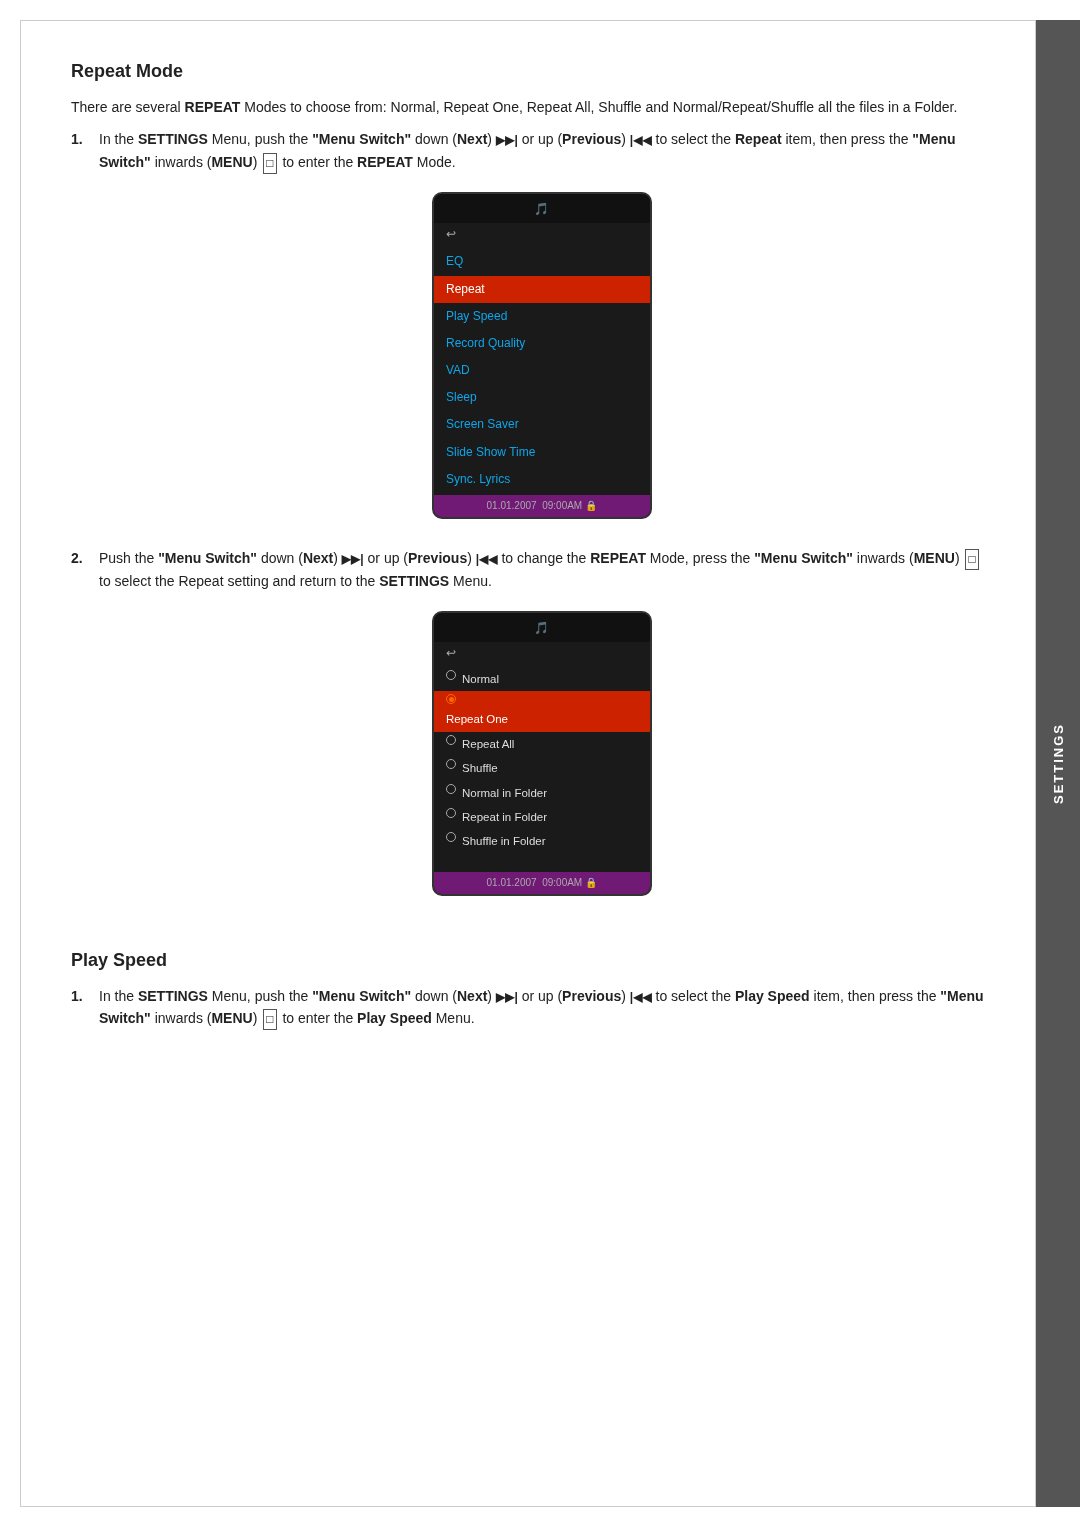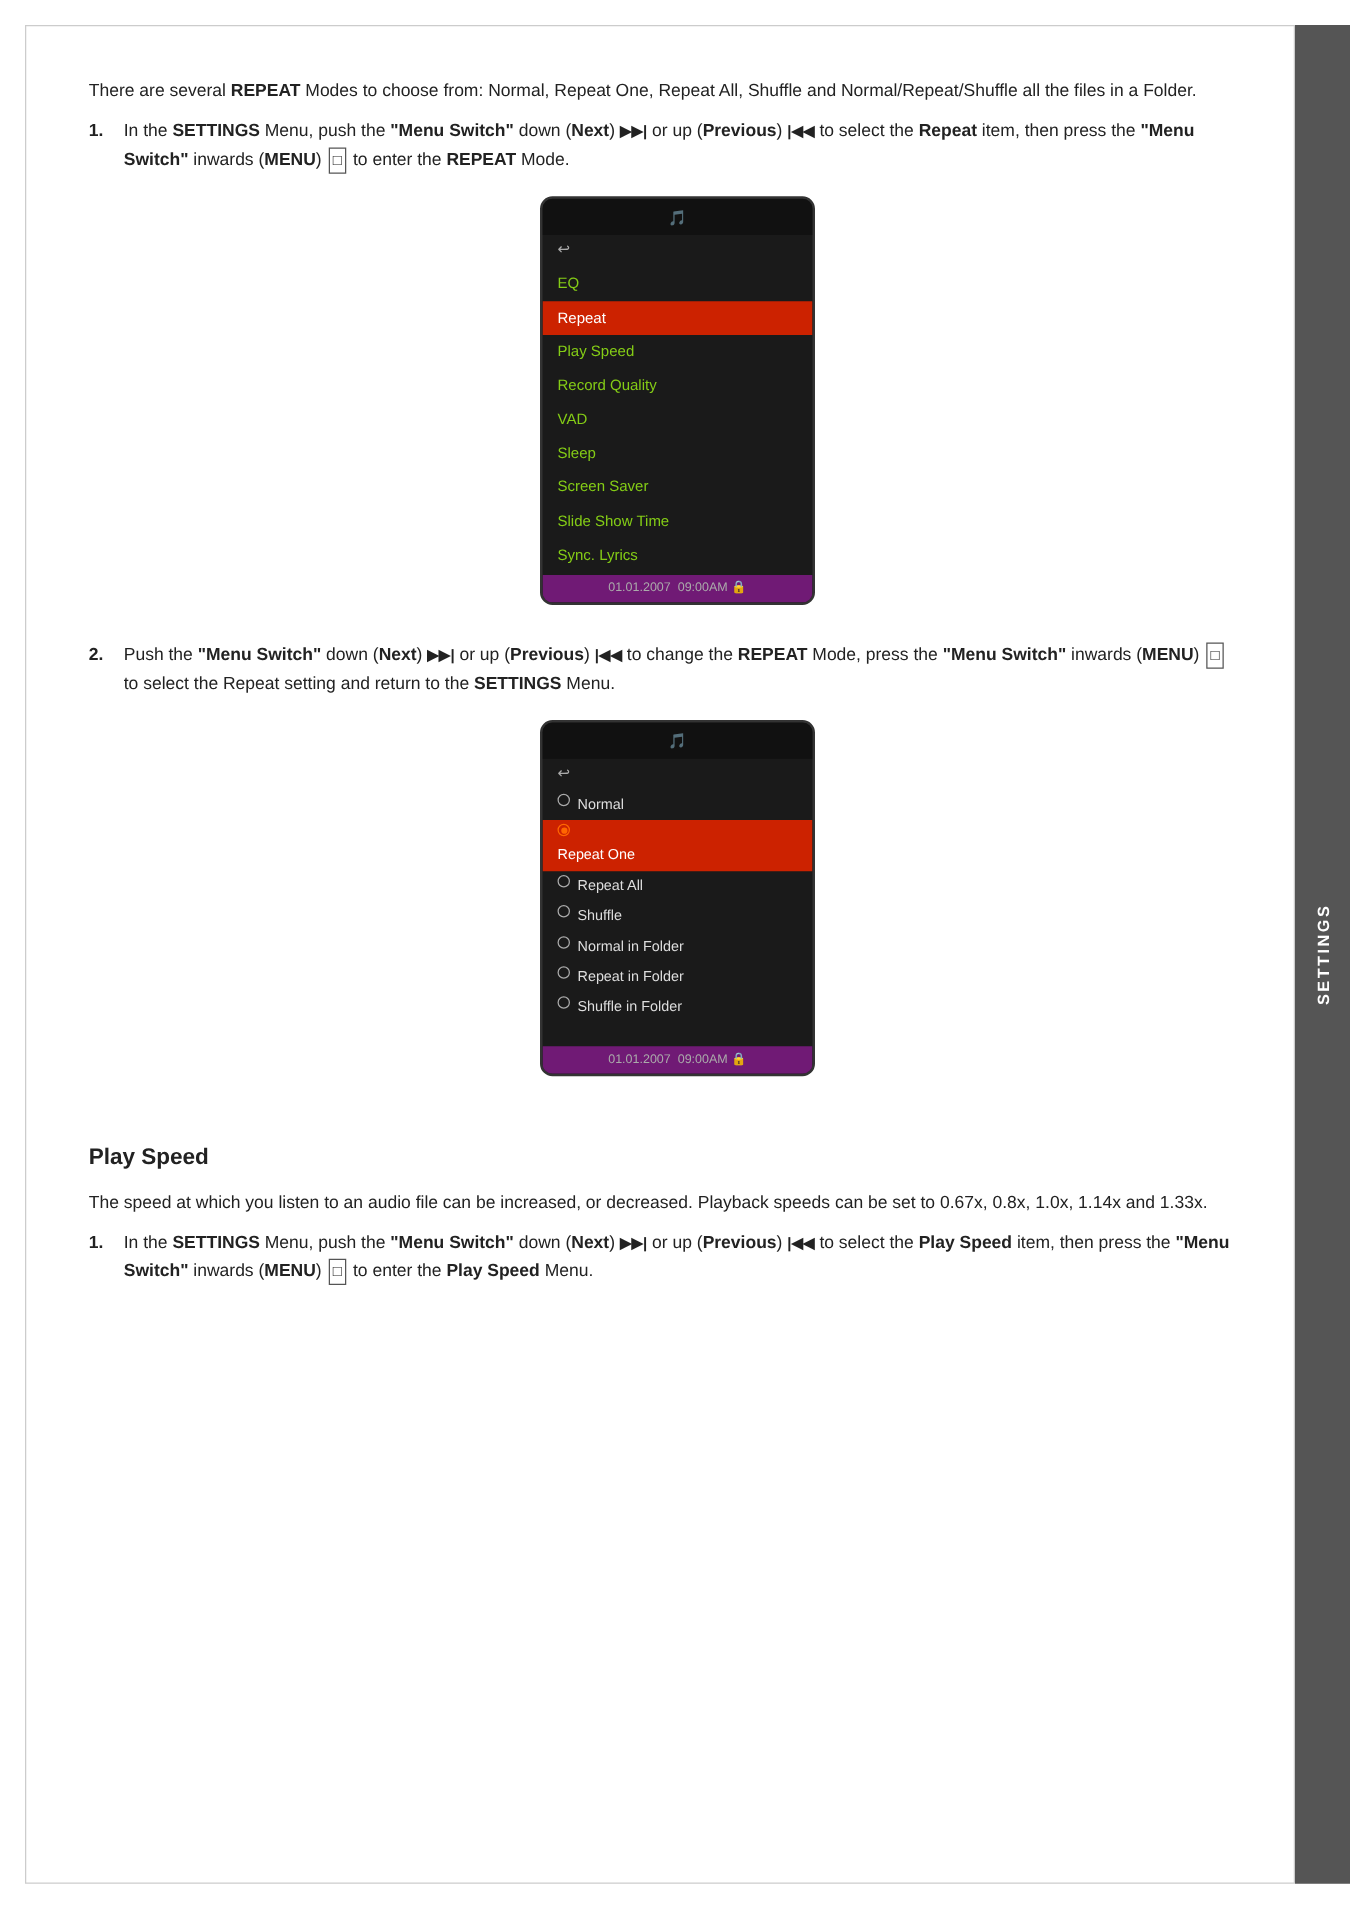--- a/index.html
+++ b/index.html
@@ -104,21 +104,21 @@
       justify-content: center;
     }
 
     .device-menu-list {
       padding: 2px 0;
     }
 
     .device-menu-item {
       padding: 4px 12px;
       font-size: 12px;
-      color: #84cc16;
+      color: #0ea5e9;
     }
 
     .device-menu-item.active {
       background: #cc2200;
       color: #fff;
     }
 
     .device-footer {
       background: #701a75;
       padding: 3px 8px;
@@ -201,20 +201,21 @@
       height: 16px;
     }
   </style>
 </head>
 <body>
 
 <div class="page-container">
   <div class="main-content">
 
     <div class="section">
+      <h2>Repeat Mode</h2>
       <p>
         There are several <span class="bold">REPEAT</span> Modes to choose from: Normal, Repeat One, Repeat All, Shuffle and Normal/Repeat/Shuffle all the files in a Folder.
       </p>
 
       <ol>
 
         <li>
           <span class="num bold">1.</span>
           <span class="content">
             In the <span class="bold">SETTINGS</span> Menu, push the <span class="bold">"Menu Switch"</span> down (<span class="bold">Next</span>) <span class="icon-next">▶▶|</span> or up (<span class="bold">Previous</span>) <span class="icon-prev">|◀◀</span> to select the <span class="bold">Repeat</span> item, then press the <span class="bold">"Menu Switch"</span> inwards (<span class="bold">MENU</span>) <span class="icon-menu">□</span> to enter the <span class="bold">REPEAT</span> Mode.
@@ -289,21 +290,20 @@
                 <span>01.01.2007&nbsp;&nbsp;09:00AM&nbsp;🔒</span>
               </div>
             </div>
           </span>
         </li>
       </ol>
     </div>
 
     <div class="section">
       <h2>Play Speed</h2>
-      <p>The speed at which you listen to an audio file can be increased, or decreased. Playback speeds can be set to 0.67x, 0.8x, 1.0x, 1.14x and 1.33x.</p>
 
       <ol>
         <li>
           <span class="num bold">1.</span>
           <span class="content">
             In the <span class="bold">SETTINGS</span> Menu, push the <span class="bold">"Menu Switch"</span> down (<span class="bold">Next</span>) <span class="icon-next">▶▶|</span> or up (<span class="bold">Previous</span>) <span class="icon-prev">|◀◀</span> to select the <span class="bold">Play Speed</span> item, then press the <span class="bold">"Menu Switch"</span> inwards (<span class="bold">MENU</span>) <span class="icon-menu">□</span> to enter the <span class="bold">Play Speed</span> Menu.
           </span>
         </li>
       </ol>
     </div>

